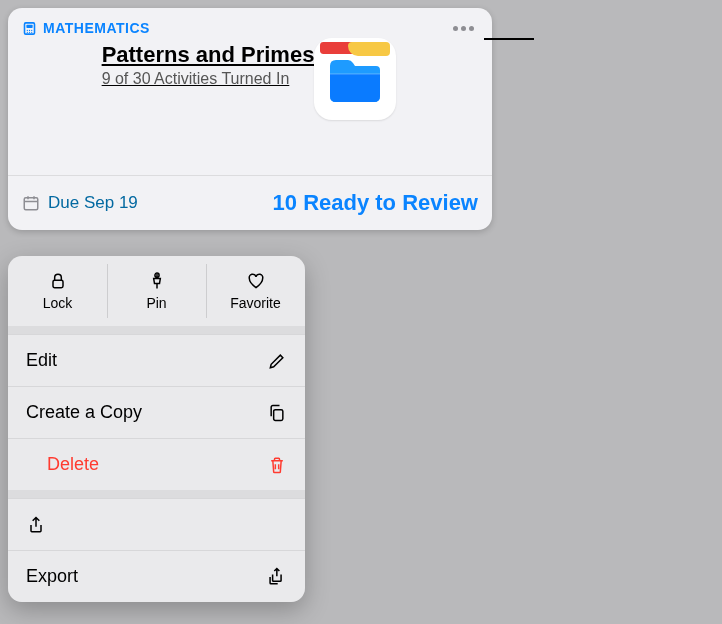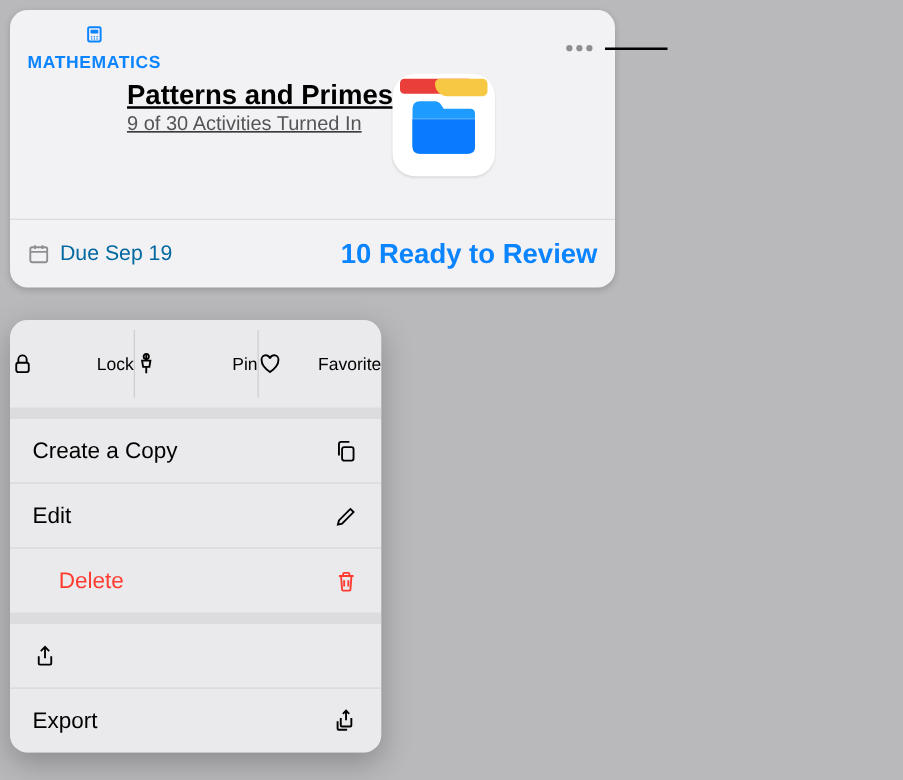--- a/index.html
+++ b/index.html
@@ -29,21 +29,20 @@
     justify-content: space-between;
   }
   .subject-wrap {
     display: flex;
     align-items: center;
     gap: 6px;
     color: #0a84ff;
     font-size: 14px;
     font-weight: 600;
     letter-spacing: 0.5px;
-    flex-direction: column;
   }
   .subject-icon svg { display:block; }
   .more-btn {
     color: #8e8e93;
     display: flex;
     gap: 3px;
     cursor: pointer;
     padding: 4px;
   }
   .more-btn span {
@@ -114,23 +113,23 @@
     background: rgba(235,235,237,0.98);
     box-shadow: 0 8px 24px rgba(0,0,0,0.25);
   }
   .menu-top {
     display: flex;
     height: 70px;
   }
   .menu-top-item {
     flex: 1;
     display: flex;
-    flex-direction: row;
-    align-items: center;
-    justify-content: space-between;
+    flex-direction: column;
+    align-items: center;
+    justify-content: center;
     gap: 4px;
     font-size: 14px;
     color: #000;
     cursor: pointer;
     position: relative;
   }
   .menu-top-item + .menu-top-item::before {
     content:"";
     position:absolute; left:0; top:8px; bottom:8px; width:1px;
     background: rgba(0,0,0,0.12);
@@ -251,36 +250,36 @@
           <path d="M12 20 C12 20 4 14 4 9 A4 4 0 0 1 12 7 A4 4 0 0 1 20 9 C20 14 12 20 12 20 Z"></path>
         </svg>
       </span>
       <span>Favorite</span>
     </div>
   </div>
 
   <div class="menu-sep-thick"></div>
 
   <div class="menu-row">
+    <span>Edit</span>
+    <span>
+      <svg width="20" height="20" viewBox="0 0 24 24" fill="none" stroke="#000" stroke-width="1.8">
+        <path d="M4 20 L8 19 L19 8 L16 5 L5 16 Z"></path>
+      </svg>
+    </span>
+  </div>
+  <div class="menu-row">
     <span>Create a Copy</span>
     <span>
       <svg width="20" height="20" viewBox="0 0 24 24" fill="none" stroke="#000" stroke-width="1.8">
         <rect x="8" y="8" width="11" height="13" rx="2"></rect>
         <path d="M5 16 V5 a2 2 0 0 1 2 -2 h8"></path>
       </svg>
     </span>
   </div>
-  <div class="menu-row">
-    <span>Edit</span>
-    <span>
-      <svg width="20" height="20" viewBox="0 0 24 24" fill="none" stroke="#000" stroke-width="1.8">
-        <path d="M4 20 L8 19 L19 8 L16 5 L5 16 Z"></path>
-      </svg>
-    </span>
-  </div>
   <div class="menu-row danger">
     <span>Delete</span>
     <span>
       <svg width="20" height="20" viewBox="0 0 24 24" fill="none" stroke="#ff3b30" stroke-width="1.8">
         <path d="M5 7 H19 M9 7 V5 a1 1 0 0 1 1 -1 h4 a1 1 0 0 1 1 1 V7 M7 7 L8 20 a1 1 0 0 0 1 1 h6 a1 1 0 0 0 1 -1 L17 7 M10 11 V17 M14 11 V17"></path>
       </svg>
     </span>
   </div>
 
   <div class="menu-sep-thick"></div>

